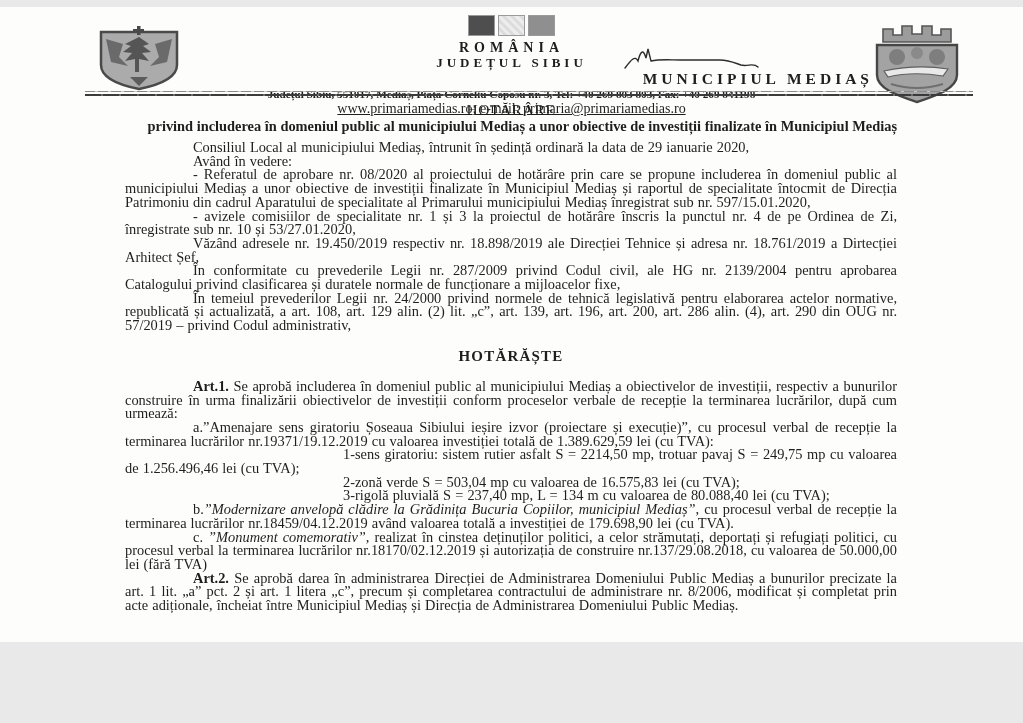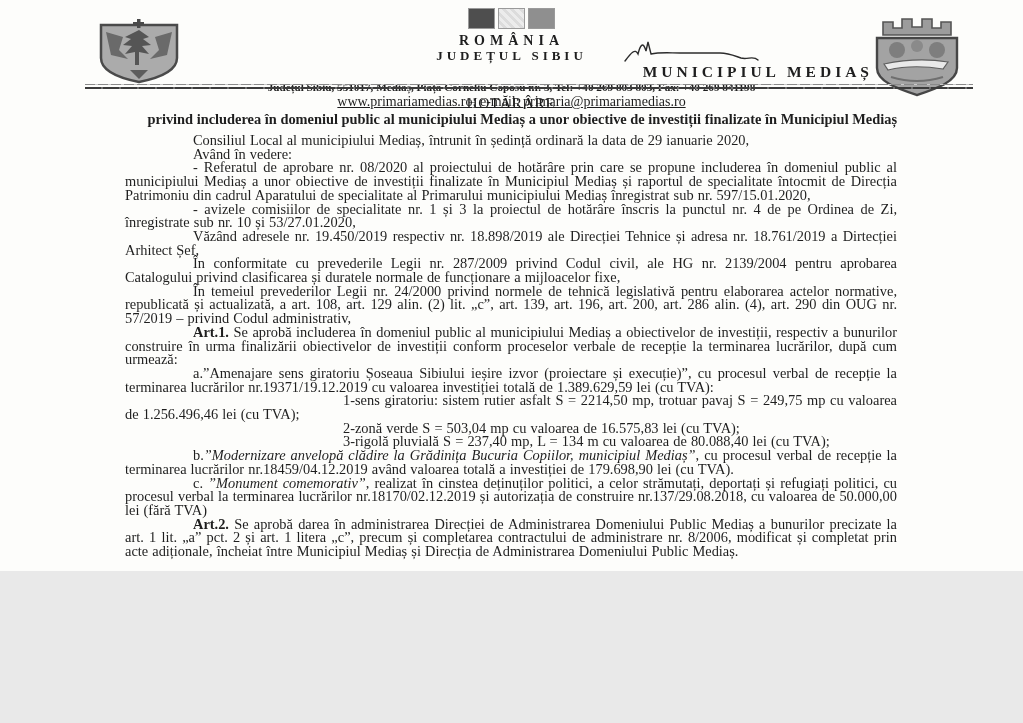--- a/index.html
+++ b/index.html
@@ -1,17 +1,17 @@
 <!DOCTYPE html>
 <html lang="ro"><head>
 <meta charset="utf-8">
 <style>
   html,body{margin:0;padding:0;background:#e9e9e9;}
   .page{
-    position:relative;width:1023px;height:571px;margin:0 auto;
+    position:relative;width:1023px;height:635px;margin:7px auto;
     background:#fdfdfb;color:#1e1e1e;overflow:hidden;
     font-family:"Liberation Serif","DejaVu Serif",serif;
   }
   
   .crest{position:absolute;}
   .crest-left{left:93px;top:19px;}
   .crest-right{left:867px;top:15px;}
   .header-center{position:absolute;left:150px;top:8px;width:723px;text-align:center;line-height:1.12;}
   .flag{display:inline-flex;gap:3px;margin-bottom:2px;}
   .flag span{display:inline-block;width:27px;height:21px;border:1px solid #9a9a9a;box-sizing:border-box;}
@@ -95,20 +95,21 @@
 
     <div class="bodytext">
       <p class="para"><span>Consiliul Local al municipiului Mediaș, întrunit în ședință ordinară la data de 29 ianuarie 2020,</span></p>
       <p class="para"><span>Având în vedere:</span></p>
       <p class="para"><span>- Referatul de aprobare nr. 08/2020 al proiectului de hotărâre prin care se propune includerea în domeniul public al municipiului Mediaș a unor obiective de investiții finalizate în Municipiul Mediaș și raportul de specialitate întocmit de Direcția Patrimoniu  din cadrul Aparatului de specialitate al Primarului municipiului Mediaș înregistrat sub nr. 597/15.01.2020,</span></p>
       <p class="para"><span>- avizele comisiilor de specialitate nr. 1 și 3 la proiectul de hotărâre înscris la punctul nr. 4 de pe Ordinea de Zi, înregistrate sub nr. 10 și 53/27.01.2020,</span></p>
       <p class="para"><span>Văzând adresele nr. 19.450/2019 respectiv nr. 18.898/2019 ale  Direcției Tehnice și adresa nr. 18.761/2019 a Dirtecției Arhitect Șef,</span></p>
       <p class="para"><span>În conformitate cu  prevederile Legii nr. 287/2009 privind Codul civil, ale HG nr. 2139/2004 pentru aprobarea Catalogului privind clasificarea și duratele normale de funcționare a mijloacelor fixe,</span></p>
       <p class="para"><span>În temeiul prevederilor Legii nr. 24/2000  privind normele de tehnică legislativă pentru elaborarea actelor normative, republicată și actualizată, a art. 108, art. 129 alin. (2) lit. „c”, art. 139, art. 196, art. 200, art. 286 alin. (4), art. 290  din OUG nr. 57/2019 – privind Codul administrativ,</span></p>
 
+      <div class="decision">HOTĂRĂȘTE</div>
 
       <p class="para"><span style="font-weight: bold;">Art.1.</span><span> Se aprobă includerea în domeniul public al municipiului Mediaș a obiectivelor de investiții,  respectiv a bunurilor construire în urma finalizării obiectivelor de investiții conform proceselor verbale de recepție la terminarea lucrărilor, după cum urmează:</span></p>
       <p class="para"><span>a.</span><span style="">”Amenajare sens giratoriu Șoseaua Sibiului ieșire izvor (proiectare și execuție)”</span><span>, cu procesul verbal de recepție la terminarea lucrărilor nr.19371/19.12.2019 cu valoarea investiției totală de 1.389.629,59 lei (cu TVA):</span></p>
       <p class="para sub"><span>1-sens giratoriu: sistem rutier asfalt S = 2214,50 mp, trotuar pavaj S = 249,75 mp cu valoarea de 1.256.496,46 lei (cu TVA);</span></p>
       <p class="para sub"><span>2-zonă verde S = 503,04 mp cu valoarea de 16.575,83 lei (cu TVA);</span></p>
       <p class="para sub"><span>3-rigolă pluvială S = 237,40 mp, L = 134 m cu valoarea de 80.088,40 lei (cu TVA);</span></p>
       <p class="para"><span>b.</span><span style="font-style: italic;">”Modernizare anvelopă clădire la Grădinița Bucuria Copiilor, municipiul Mediaș”</span><span>, cu procesul verbal de recepție la terminarea lucrărilor nr.18459/04.12.2019 având valoarea totală a investiției de 179.698,90 lei (cu TVA).</span></p>
       <p class="para"><span>c. </span><span style="font-style: italic;">”Monument comemorativ”</span><span>, realizat în cinstea deținuților politici, a celor strămutați, deportați și refugiați politici, cu procesul verbal la terminarea lucrărilor nr.18170/02.12.2019 și autorizația de construire nr.137/29.08.2018, cu valoarea de 50.000,00 lei (fără TVA)</span></p>
       <p class="para"><span style="font-weight: bold;">Art.2.</span><span> Se aprobă darea în administrarea Direcției de Administrarea Domeniului Public Mediaș a bunurilor precizate la art. 1 lit. „a” pct. 2 și art. 1 litera „c”, precum și completarea contractului de administrare nr. 8/2006, modificat și completat prin acte adiționale, încheiat între Municipiul Mediaș și Direcția de Administrarea Domeniului Public Mediaș.</span></p>
     </div>

